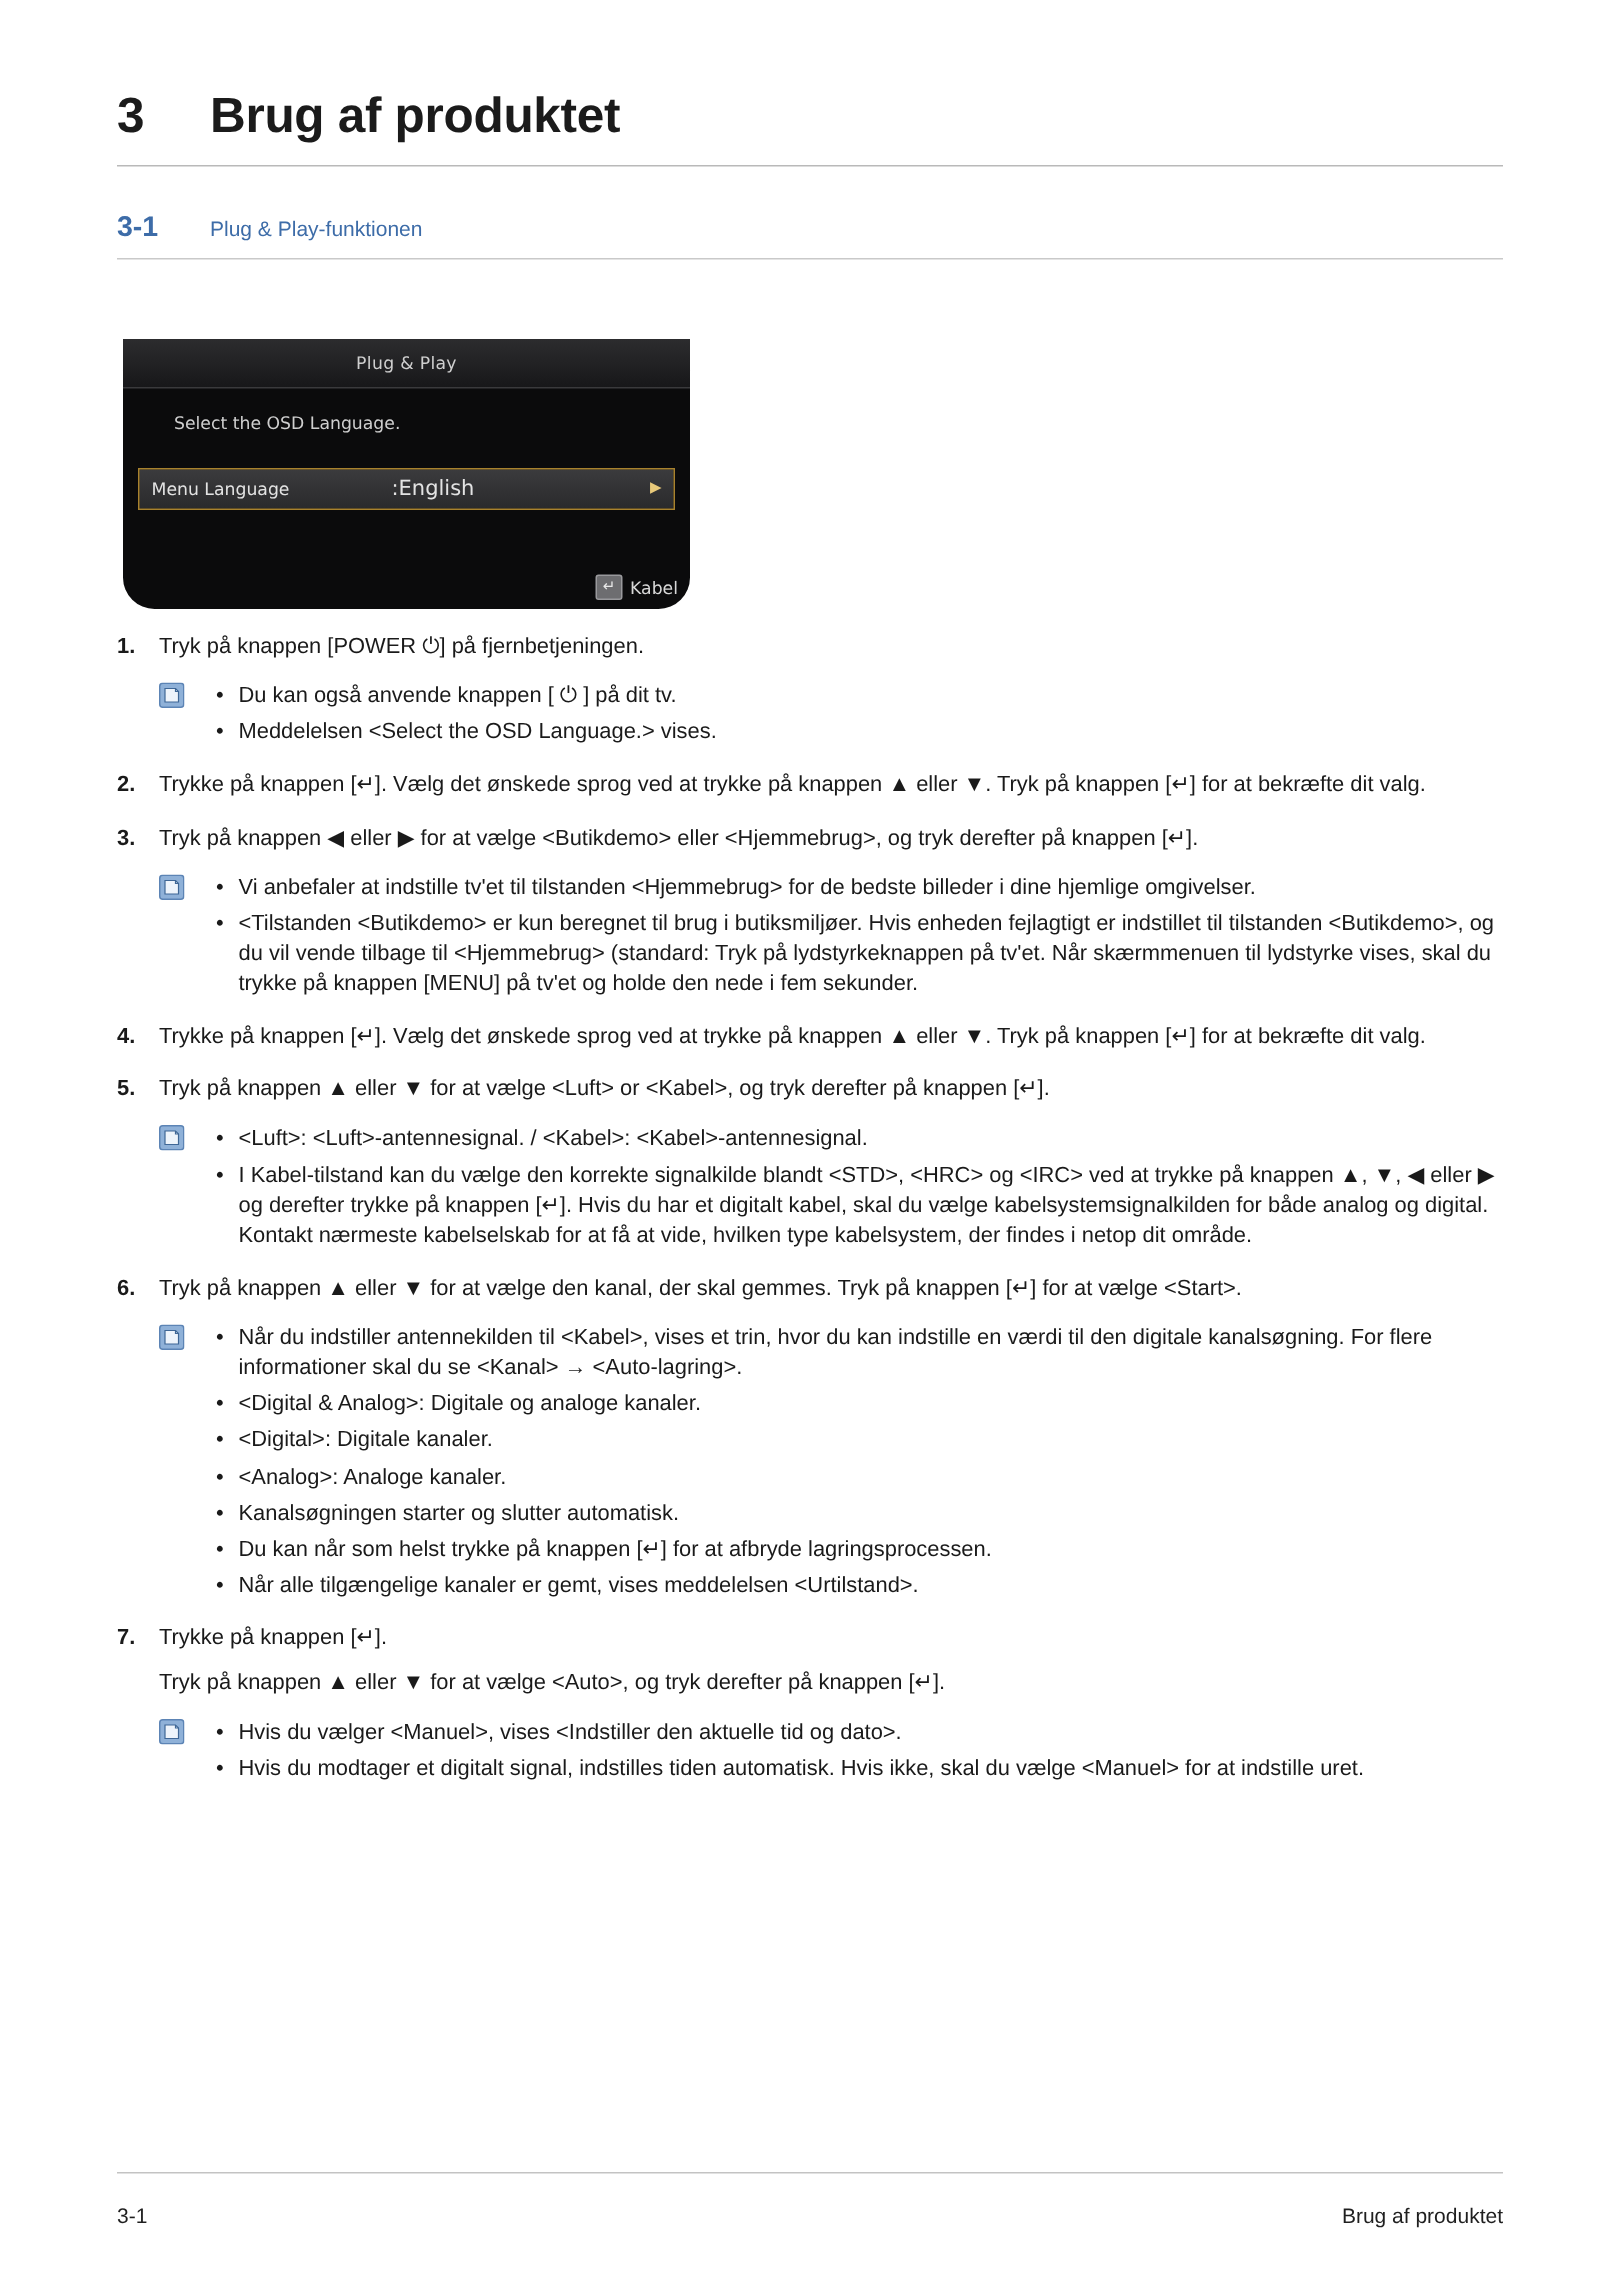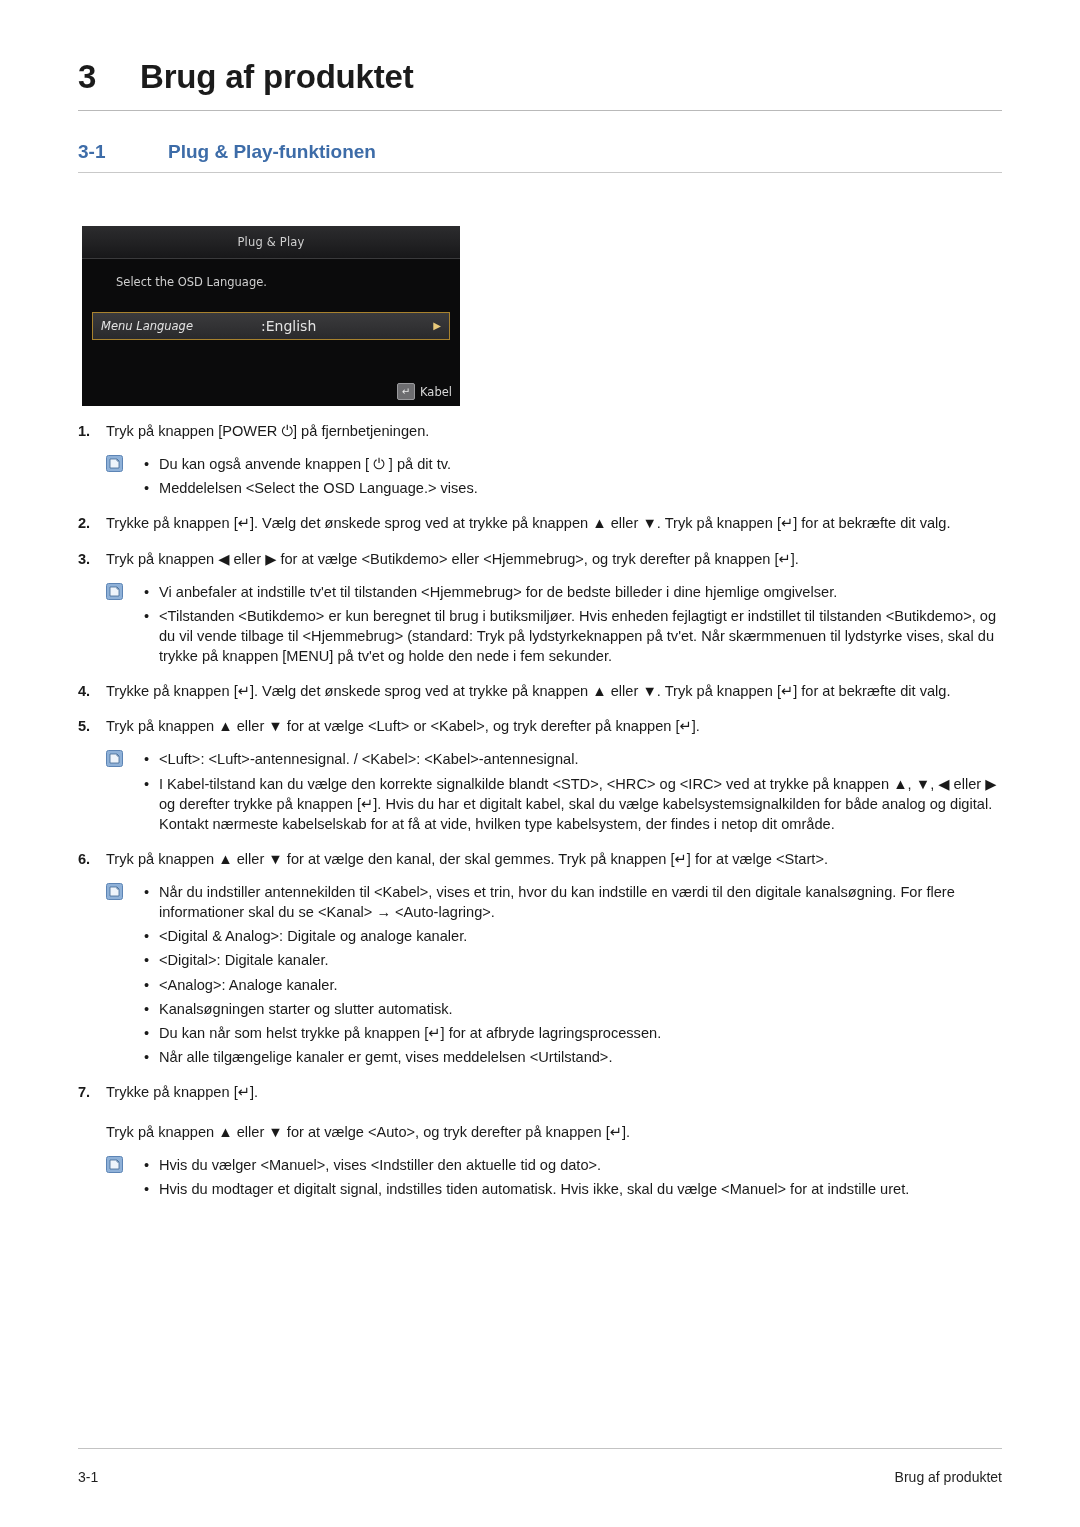--- a/index.html
+++ b/index.html
@@ -52,42 +52,42 @@
     align-items: baseline;
     margin-top: 30px;
   }
   .section-num {
     font-size: 19px;
     font-weight: bold;
     color: #3d6ca8;
     width: 62px;
   }
   .section-title {
-    font-size: 19px;
-    font-weight: bold;
+    font-size: 14px;
+    font-weight: normal;
     color: #3d6ca8;
-    margin-left: 28px;
   }
   .section-rule {
     border-bottom: 1px solid #c9c9c9;
     margin-top: 9px;
   }
 
   
   .osd-wrap {
     margin-top: 53px;
     margin-left: 4px;
   }
   .osd {
     width: 378px;
     height: 180px;
     background: #0b0b0c;
     position: relative;
     font-family: "DejaVu Sans", sans-serif;
     box-sizing: border-box;
+    border-radius: 21px;
   }
   .osd-title-bar {
     height: 32px;
     background: linear-gradient(to bottom, #2c2c2e 0%, #212123 55%, #171719 100%);
     border-bottom: 1px solid #3a3a3c;
     display: flex;
     align-items: center;
     justify-content: center;
   }
   .osd-title {
@@ -106,21 +106,20 @@
     border: 1px solid #a8822e;
     background: linear-gradient(to bottom, #3b3b3d 0%, #2a2a2c 100%);
     display: flex;
     align-items: center;
     position: relative;
   }
   .osd-row-label {
     color: #e3e3e3;
     font-size: 11.5px;
     margin-left: 8px;
-    font-style: italic;
   }
   .osd-row-value {
     color: #e3e3e3;
     font-size: 14px;
     position: absolute;
     left: 168px;
   }
   .osd-arrow {
     position: absolute;
     right: 8px;
@@ -384,21 +383,21 @@
         <span class="note-bullet">•</span>
         <span class="note-text">Når alle tilgængelige kanaler er gemt, vises meddelelsen &lt;Urtilstand&gt;.</span>
       </li>
     </ul>
   </div>
 
   <div class="step">
     <div class="step-num">7.</div>
     <div class="step-body">Trykke på knappen [↵].</div>
   </div>
-  <div class="step" style="margin-top:20px;">
+  <div class="step" style="margin-top:10px;">
     <div class="step-num"></div>
     <div class="step-body">Tryk på knappen ▲ eller ▼ for at vælge &lt;Auto&gt;, og tryk derefter på knappen [↵].</div>
   </div>
 
   <div class="notes">
     <svg class="note-icon" viewBox="0 0 17 17">
       <rect x="0.5" y="0.5" width="16" height="16" rx="2" fill="#8fb1d8" stroke="#5c84b5"></rect>
       <path d="M4 4 H11 L13 6 V13 H4 Z" fill="#eef4fb" stroke="#3f6796" stroke-width="0.8"></path>
       <path d="M11 4 V6 H13" fill="none" stroke="#3f6796" stroke-width="0.8"></path>
     </svg>

